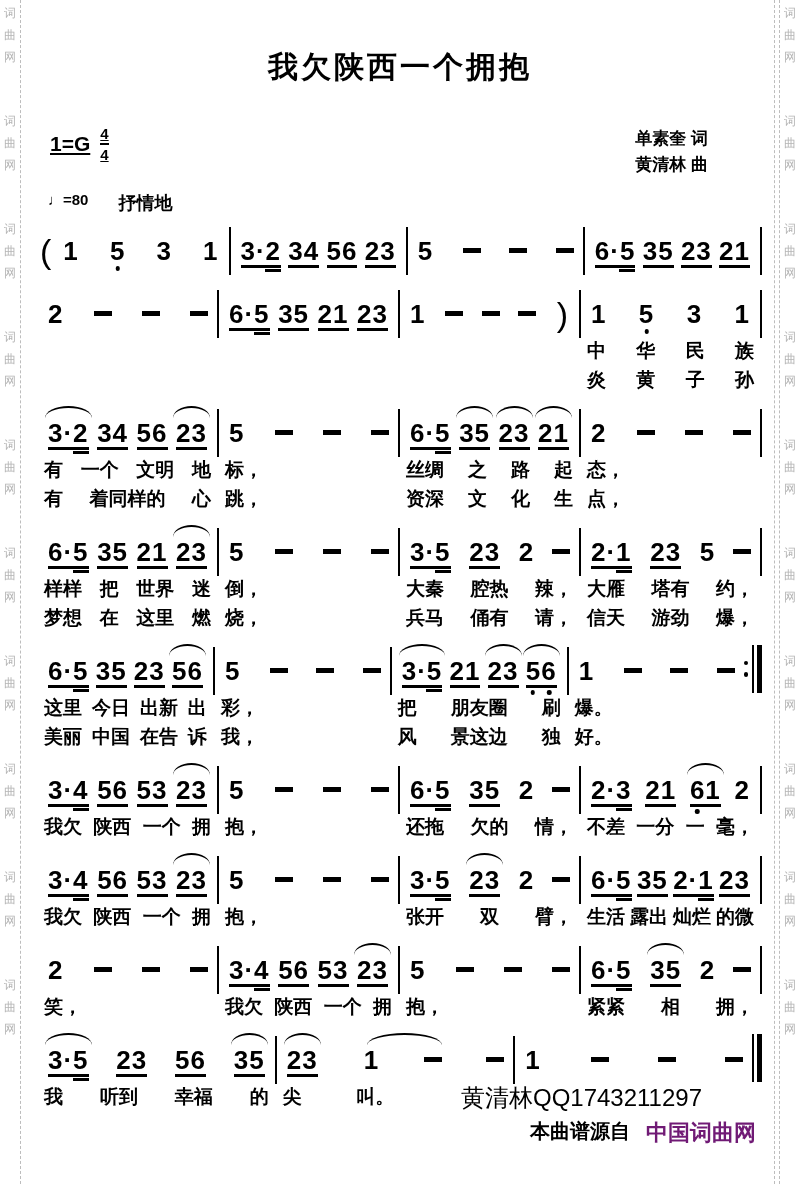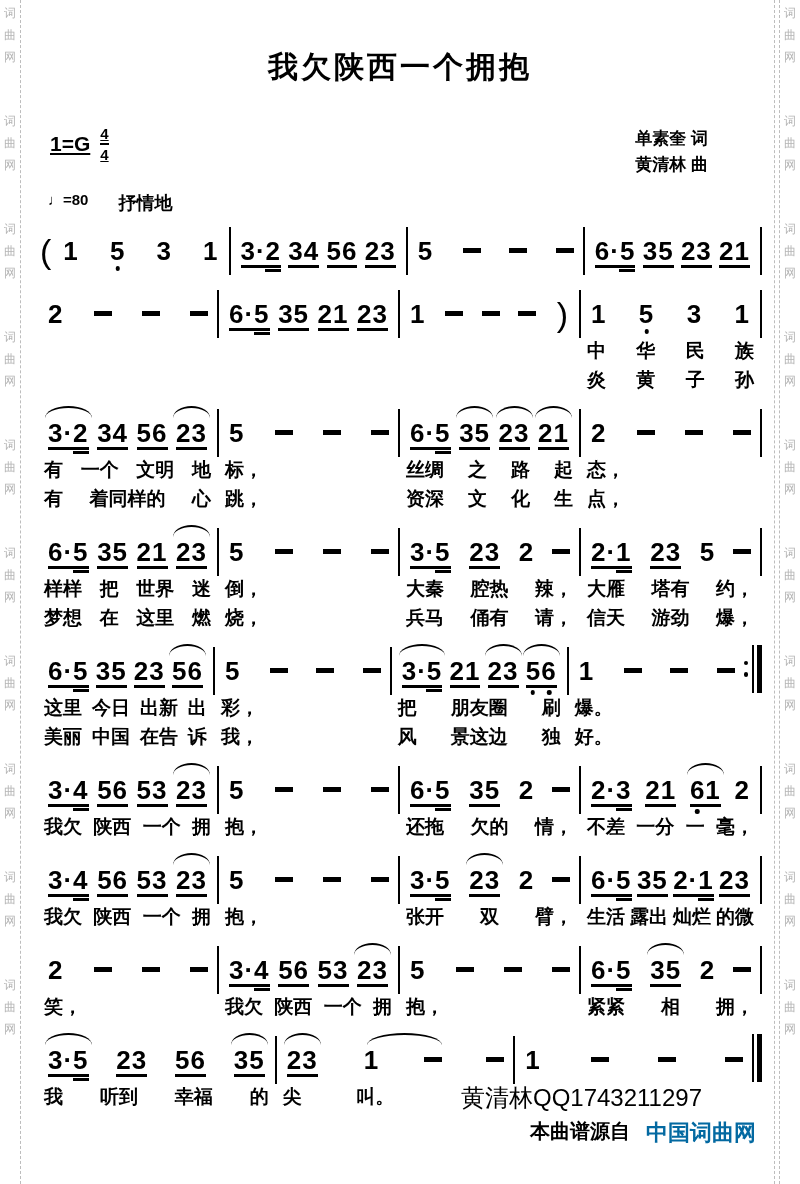--- a/index.html
+++ b/index.html
@@ -737,17 +737,17 @@
             <div class="bthick"></div>
           </div>
         </div>
       </div>
   </div>
 
   <div class="footer">
     <div class="qq-line">黄清林QQ1743211297</div>
     <div class="src-line">
       <span class="src-prefix">本曲谱源自</span>
-      <span class="src-brand" style="color: #0369a1; font-family: Liberation Mono, monospace;">中国词曲网</span>
+      <span class="src-brand" style="color: #701a75; font-family: Liberation Mono, monospace;">中国词曲网</span>
     </div>
   </div>
 
 </div>
 
 </body></html>

